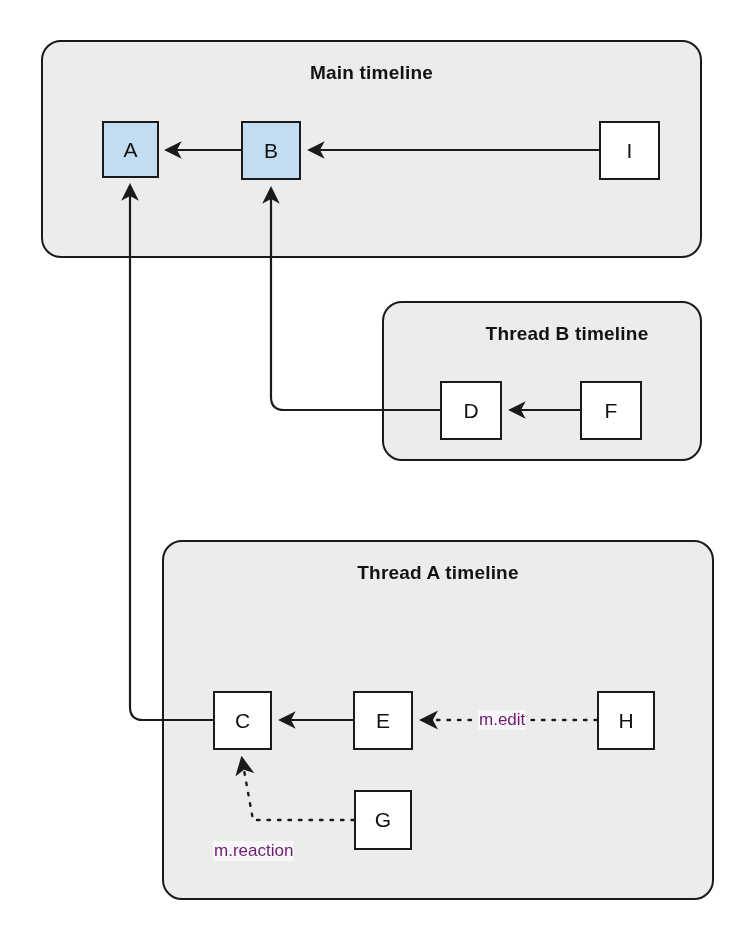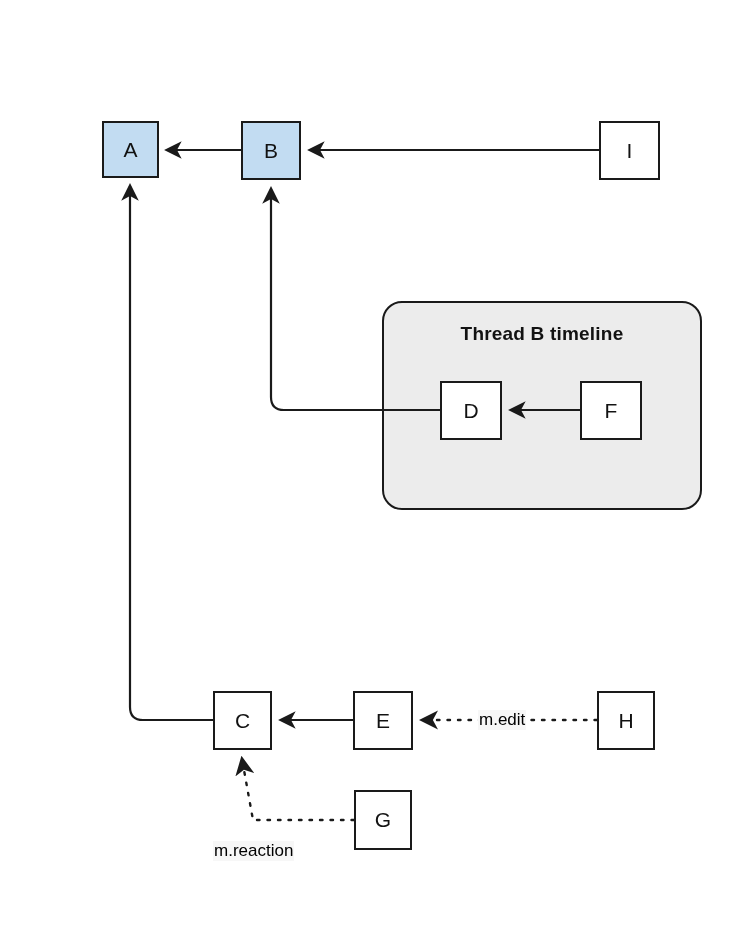--- a/index.html
+++ b/index.html
@@ -51,37 +51,43 @@
     color: #121212;
     font-family: "Liberation Sans", sans-serif;
   }
   .event-node.highlight {
     background: #c2dcf2;
   }
   .edge-label {
     position: absolute;
     background: #f7f7f7;
     font-size: 17px;
-    color: #000000;
+    color: #701a75;
     font-family: "Liberation Sans", sans-serif;
     white-space: nowrap;
     padding: 0 1px;
     line-height: 20px;
   }
 </style>
 </head>
 <body>
 
 <div id="canvas">
 
+  <div class="container-box" style="left:41px; top:40px; width:661px; height:218px;">
+    <div class="container-title" style="top:20px;">Main timeline</div>
+  </div>
 
-  <div class="container-box" style="left:382px; top:301px; width:320px; height:209px;">
+  <div class="container-box" style="left:382px; top:301px; width:320px; height:160px;padding-left:25px;">
     <div class="container-title" style="top:20px;">Thread B timeline</div>
   </div>
 
+  <div class="container-box" style="left:162px; top:540px; width:552px; height:360px;">
+    <div class="container-title" style="top:20px;">Thread A timeline</div>
+  </div>
 
   <svg class="layer" viewBox="0 0 756 942" xmlns="http://www.w3.org/2000/svg">
     <defs>
       <marker id="arrow" viewBox="0 0 12 12" refX="10" refY="6" markerWidth="8" markerHeight="8" orient="auto-start-reverse">
         <path d="M 0 0 L 12 6 L 0 12 L 3.2 6 z" fill="#1a1a1a"></path>
       </marker>
     </defs>
 
     <g>
       <path d="M 241 150 L 167 150" fill="none" stroke="#1a1a1a" stroke-width="2.2" marker-end="url(#arrow)"></path>

